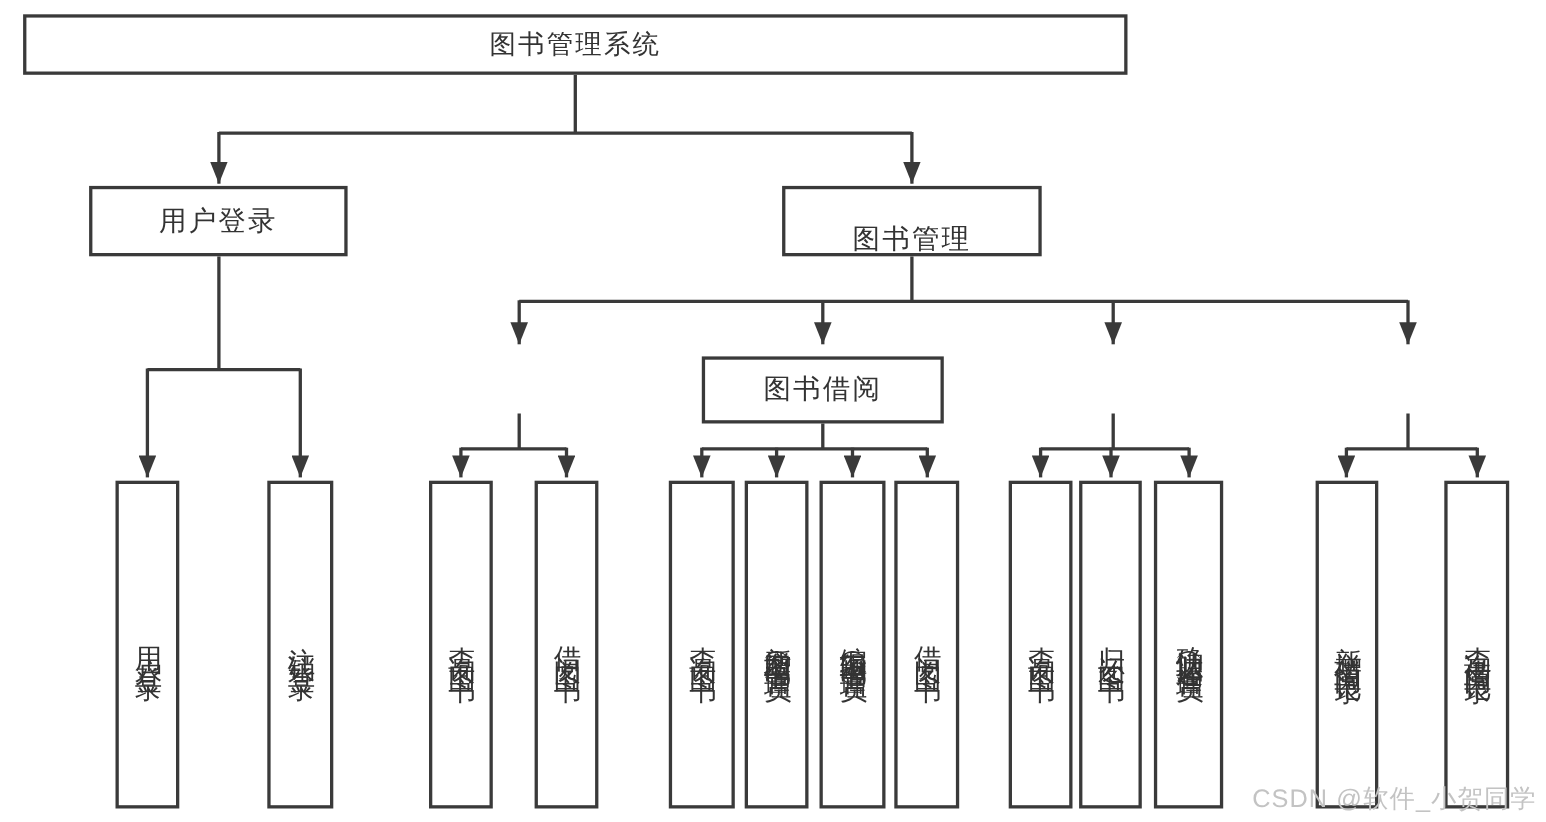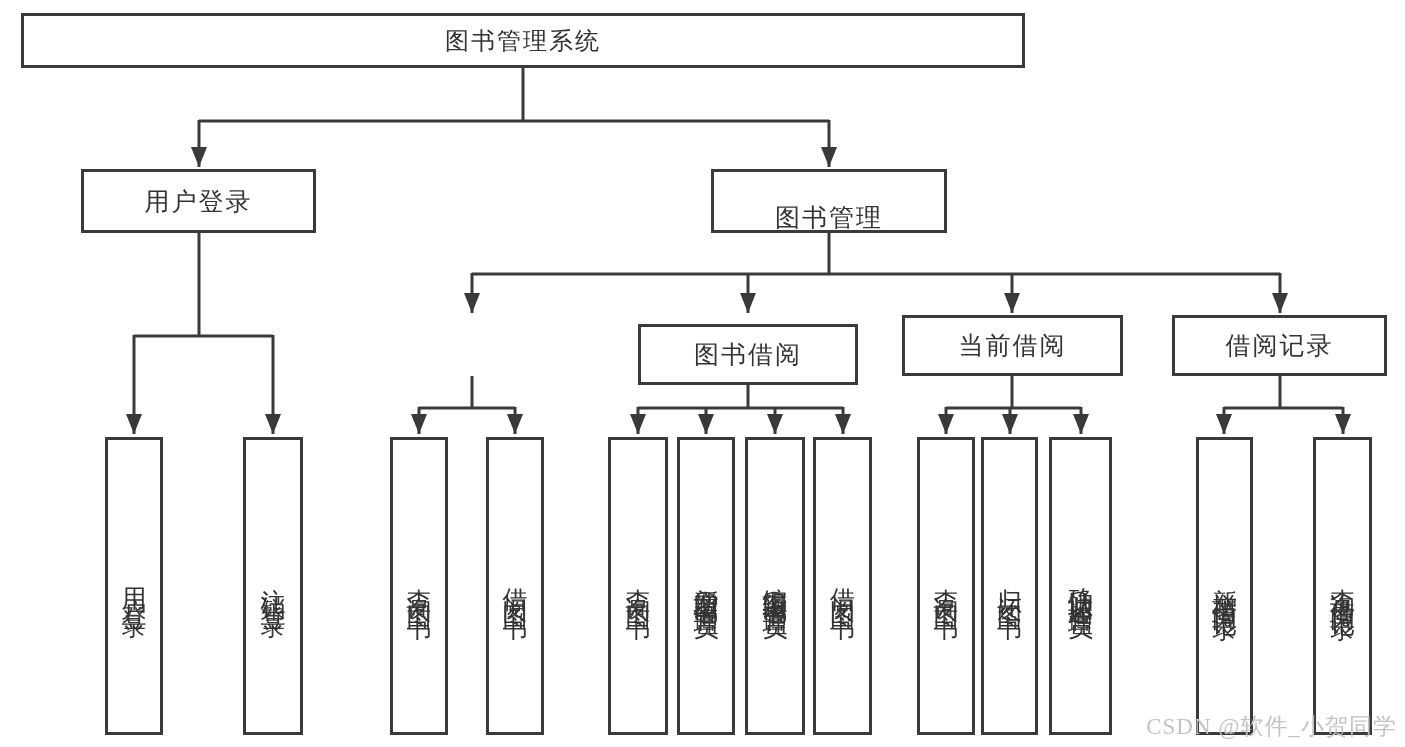--- a/index.html
+++ b/index.html
@@ -54,21 +54,20 @@
   .sp-sm{letter-spacing:4px;}
   .watermark{
     position:absolute;
     right:8px;
     bottom:5px;
     font-size:23px;
     color:var(--watermark);
     letter-spacing:1px;
     white-space:nowrap;
     z-index:5;
-    font-family:Liberation Serif, serif;
   }
 </style>
 </head>
 <body>
 
 <div class="stage">
 
   <svg class="connectors" viewBox="0 0 1405 747" xmlns="http://www.w3.org/2000/svg">
     <defs>
       <marker id="arw" viewBox="0 0 20 16" refX="20" refY="8" markerWidth="20" markerHeight="16" orient="auto" markerUnits="userSpaceOnUse">
@@ -117,26 +116,20 @@
   <div class="box" style="left:81px;top:169px;width:235px;height:64px;">
     <span class="hlabel">用户登录</span>
   </div>
   <div class="box" style="left:711px;top:169px;width:236px;height:64px;align-items:flex-end;">
     <span class="hlabel">图书管理</span>
   </div>
 
   <div class="box" style="left:638px;top:324px;width:220px;height:61px;">
     <span class="hlabel">图书借阅</span>
   </div>
-  <div class="box" style="left:902px;top:315px;width:221px;height:61px;">
-    <span class="hlabel">当前借阅</span>
-  </div>
-  <div class="box" style="left:1172px;top:315px;width:215px;height:61px;">
-    <span class="hlabel">借阅记录</span>
-  </div>
 
   <div class="box leaf" style="left:105px;width:58px;">
     <span class="vtext sp-lg">用户登录</span>
   </div>
   <div class="box leaf" style="left:243px;width:60px;">
     <span class="vtext sp-lg">注销登录</span>
   </div>
 
   <div class="box leaf" style="left:390px;width:58px;">
     <span class="vtext sp-lg">查询图书</span>

